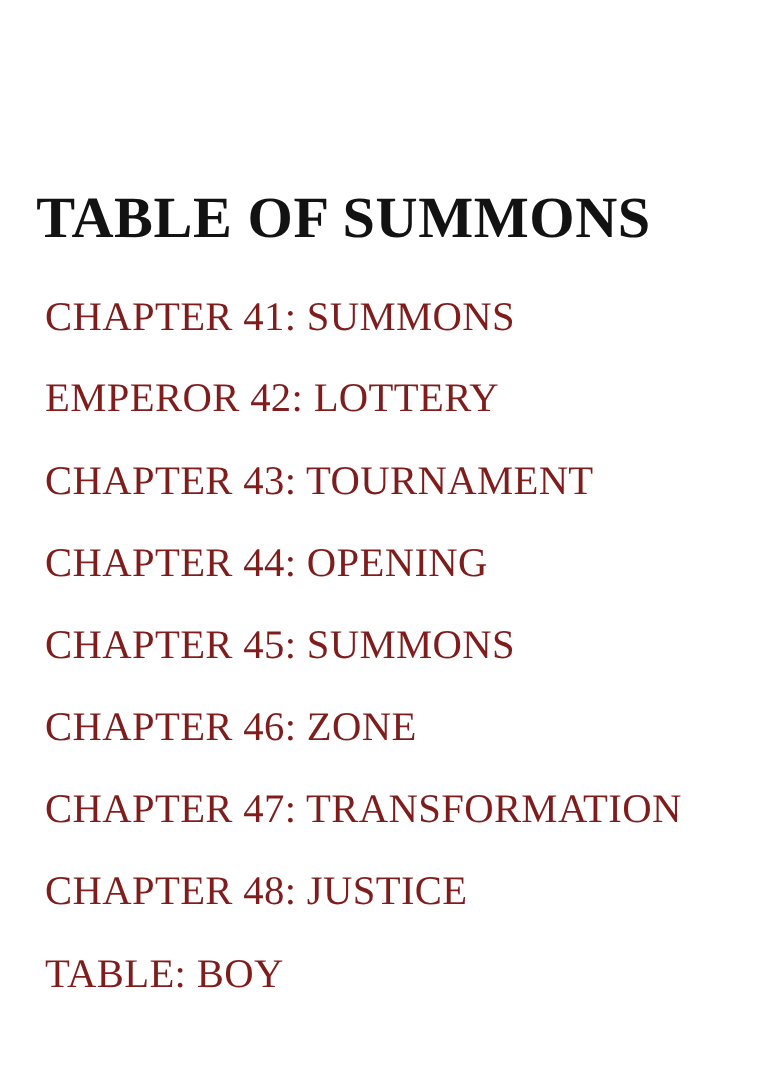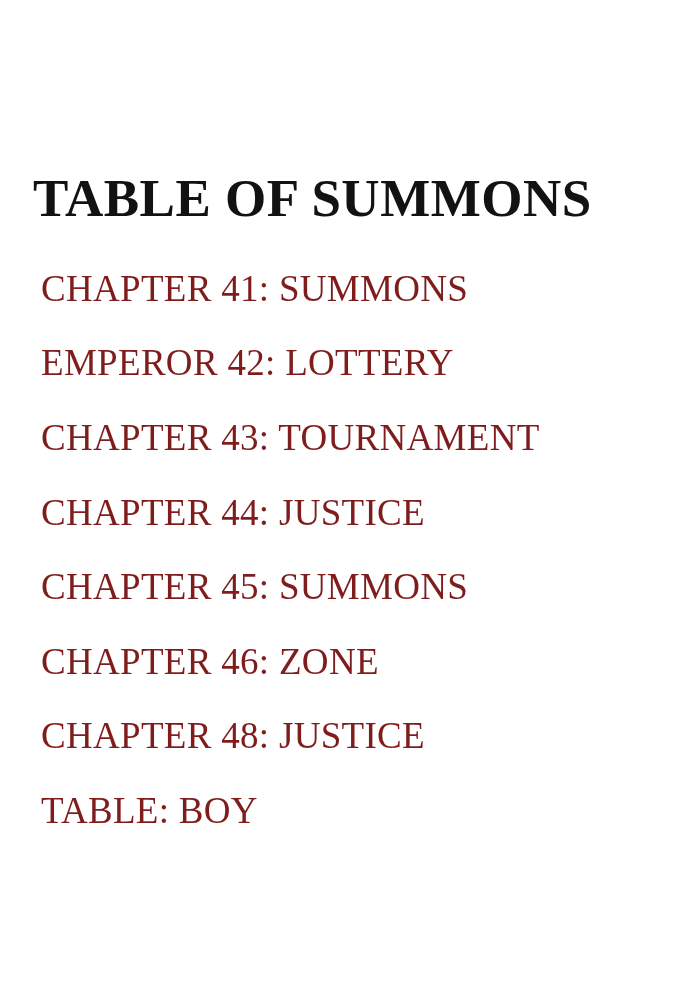--- a/index.html
+++ b/index.html
@@ -47,20 +47,21 @@
 <body>
 
 <div class="page">
 
   <div class="title">TABLE OF SUMMONS</div>
 
   <div class="toc-list">
     <div class="toc-entry">CHAPTER 41: SUMMONS</div>
     <div class="toc-entry">EMPEROR 42: LOTTERY</div>
     <div class="toc-entry">CHAPTER 43: TOURNAMENT</div>
-    <div class="toc-entry">CHAPTER 44: JUSTICE</div>
+    <div class="toc-entry">CHAPTER 44: OPENING</div>
     <div class="toc-entry">CHAPTER 45: SUMMONS</div>
     <div class="toc-entry">CHAPTER 46: ZONE</div>
+    <div class="toc-entry">CHAPTER 47: TRANSFORMATION</div>
     <div class="toc-entry">CHAPTER 48: JUSTICE</div>
     <div class="toc-entry">TABLE: BOY</div>
   </div>
 
 </div>
 
 </body></html>

